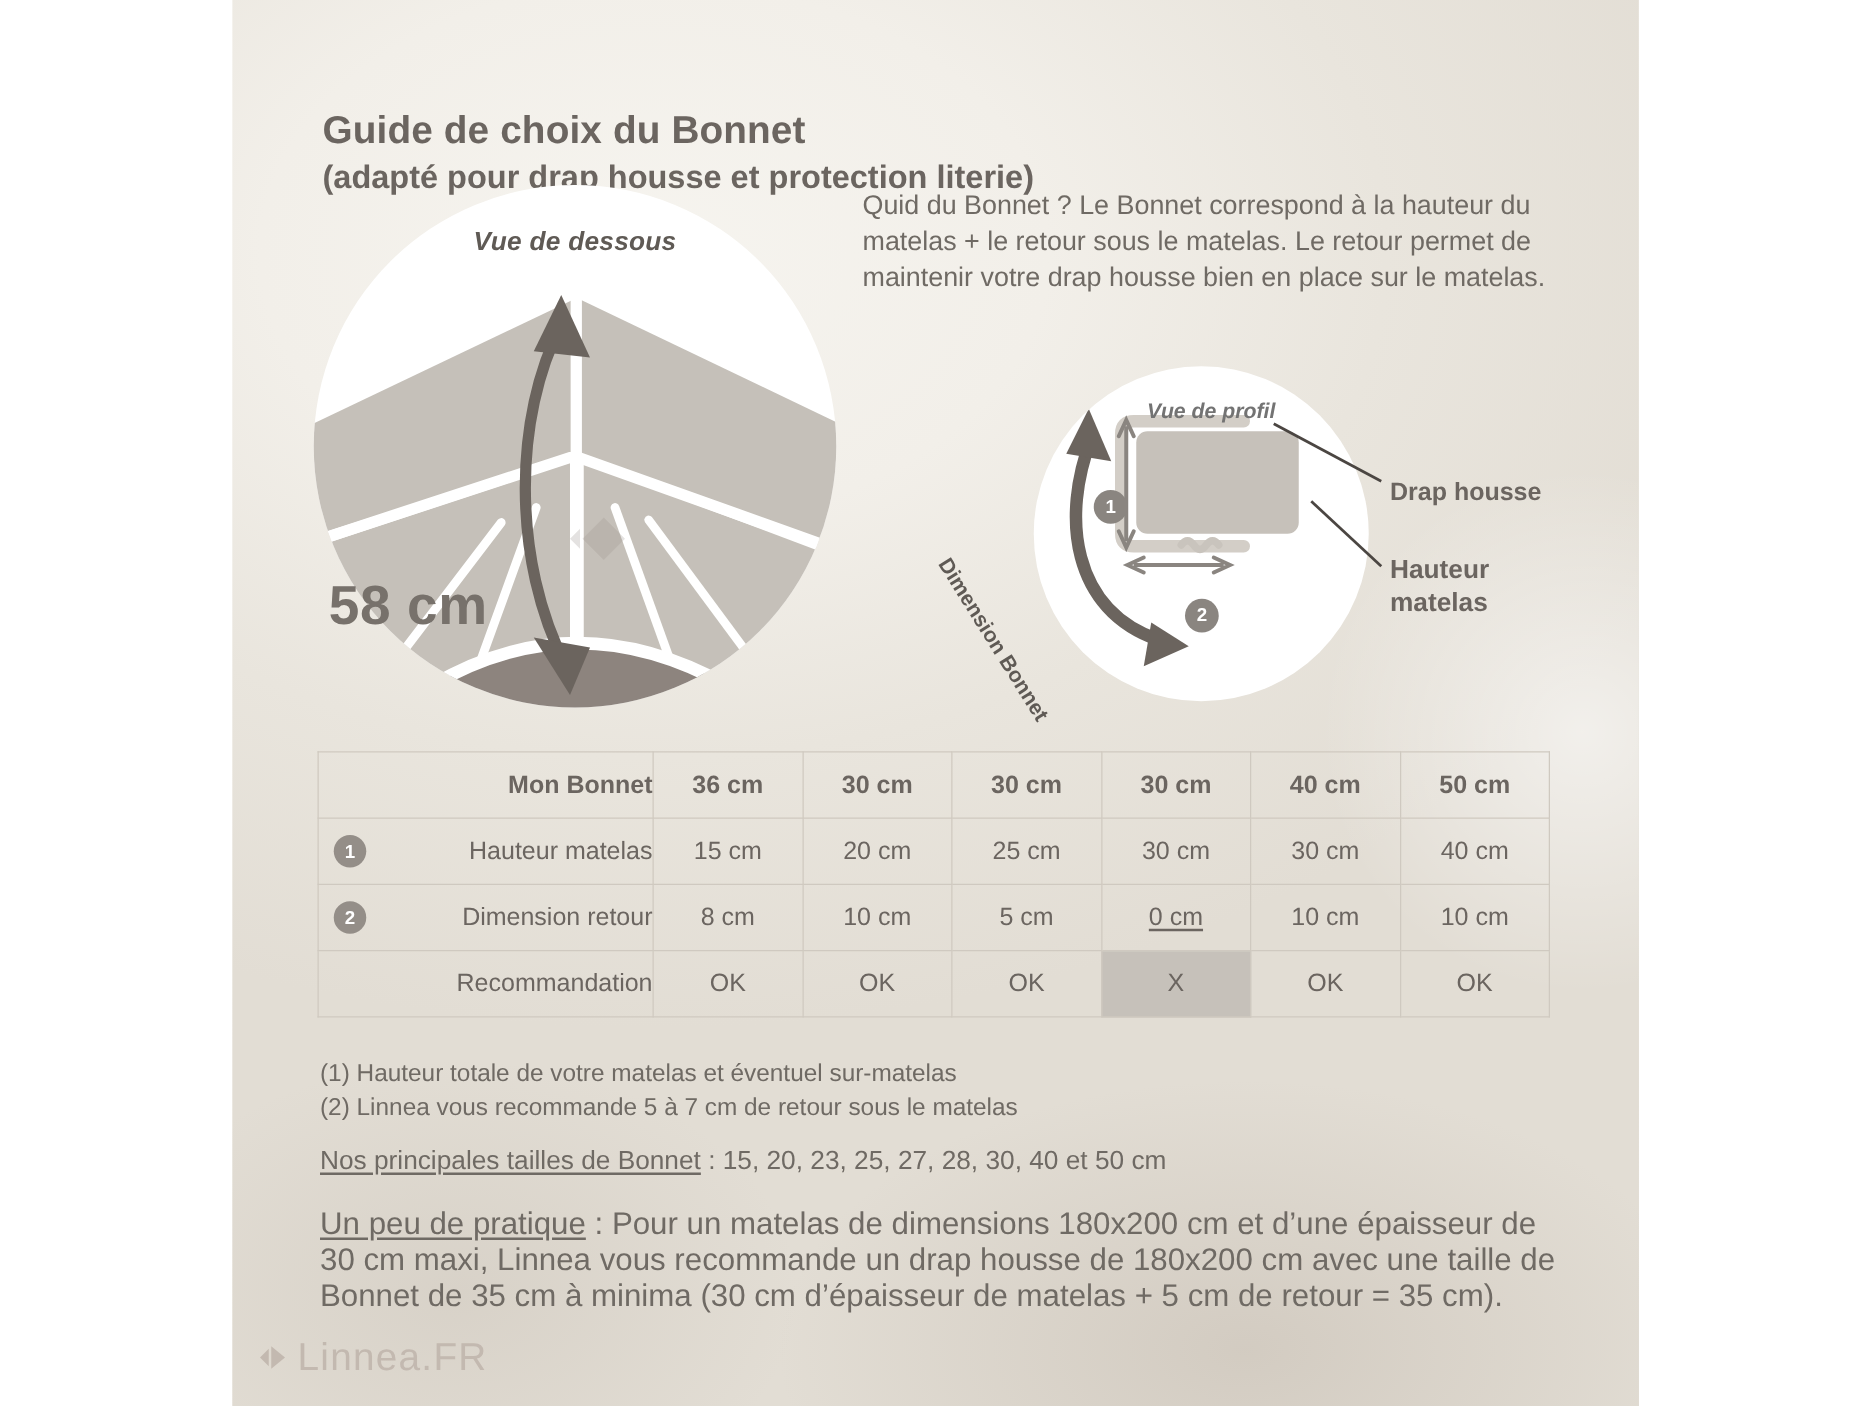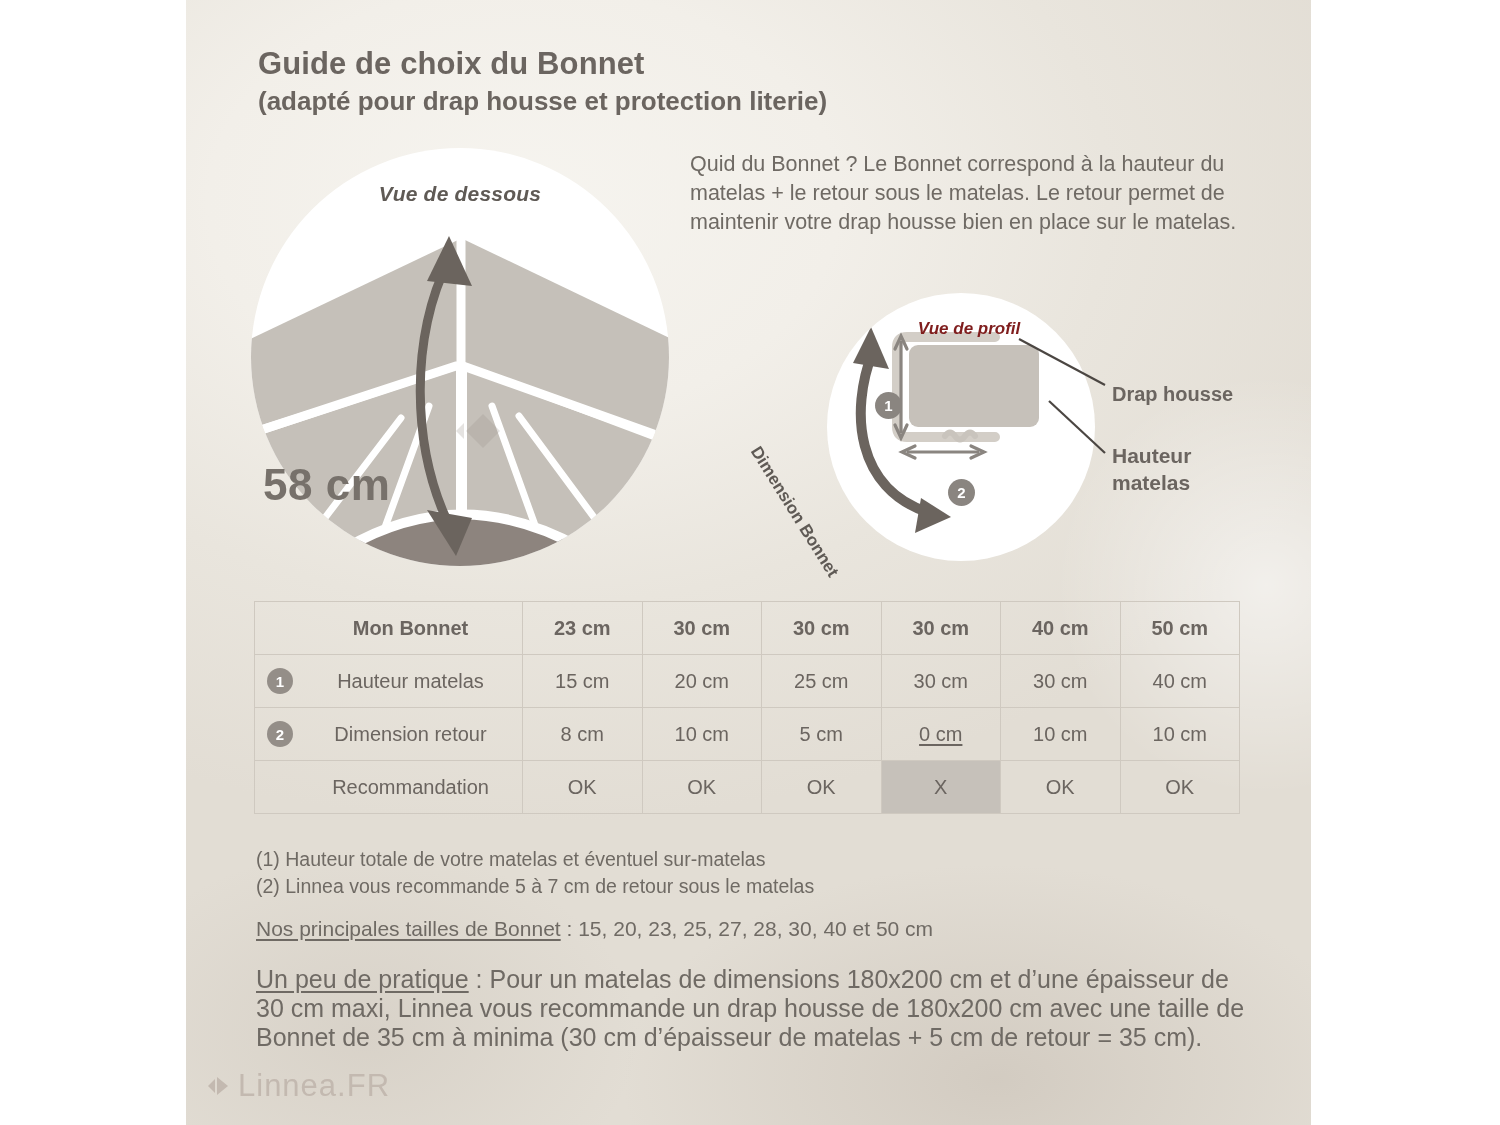--- a/index.html
+++ b/index.html
@@ -27,60 +27,60 @@
     position:absolute; inset:0;
     background:
       radial-gradient(ellipse 520px 300px at 72% 96%, rgba(175,163,150,.30) 0%, rgba(175,163,150,0) 72%),
       radial-gradient(ellipse 380px 260px at 16% 92%, rgba(180,170,158,.22) 0%, rgba(180,170,158,0) 72%),
       radial-gradient(ellipse 300px 300px at 96% 52%, rgba(255,255,255,.55) 0%, rgba(255,255,255,0) 70%);
     pointer-events:none;
   }
 
   
   #title-block { position:absolute; left:258px; top:46px; width:800px; }
-  .title-l1 { font-size: 31px; font-weight: bold; color:#6b6560; letter-spacing:.1px; line-height:1.18;}
+  .title-l1 { font-size: 31px; font-weight: bold; color:#6b6560; letter-spacing:.1px; line-height:1.18;margin-top:40px;}
   .title-l2 { font-size: 26px; font-weight: bold; color:#6b6560; line-height:1.25; margin-top:2px;}
 
   
   #intro { position:absolute; left:690px; top:150px; width:580px;
            font-size:21.5px; line-height:29px; color:#6f6a64; }
 
   
   #circleL { position:absolute; left:251px; top:148px; width:418px; height:418px; }
   #circleL .disc { position:absolute; inset:0; border-radius:50%; background:#ffffff; }
   .vue-label-a { position:absolute; left:0; top:34px; width:100%; text-align:center;
      font-size:21px; font-style:italic; color:#5f5a55; font-weight:600; letter-spacing:.2px;}
   .cm35 { position:absolute; left:12px; top:312px; font-size:44px; font-weight:bold;
      color:#77716b; letter-spacing:.5px; }
 
   
   #circleR { position:absolute; left:827px; top:293px; width:268px; height:268px; }
   #circleR .disc { position:absolute; inset:0; border-radius:50%; background:#ffffff; }
   .vue-label-b { position:absolute; left:52px; top:26px; width:180px; text-align:center;
-     font-size:17px; font-style:italic; color:#7f1d1d; font-weight:600;}
+     font-size:17px; font-style:italic; color:#737373; font-weight:600;}
   #dimbonnet {
      position:absolute; left:-64px; top:150px; width:230px;
      font-size:17px; font-weight:bold; color:#5f5a55;
      transform: rotate(58deg); transform-origin: 0 0; white-space:nowrap;}
   .badge-num {
      position:absolute; width:27px; height:27px; border-radius:50%;
      background:#8a8580; color:#fff; font-size:15px; font-weight:bold;
      display:flex; align-items:center; justify-content:center; }
   #badge1 { left:48px; top:99px; }
   #badge2 { left:121px; top:186px; }
 
   #lbl-drap { position:absolute; left:1112px; top:383px; font-size:20px; font-weight:bold; color:#6b6560;}
   #lbl-haut { position:absolute; left:1112px; top:442px; font-size:21px; font-weight:bold; color:#6b6560; line-height:27px;}
 
   
   #tbl { position:absolute; left:254px; top:601px; width:986px;
          border-collapse:collapse; font-size:20px; color:#6b6560; }
   #tbl td { border:1px solid #cfc9c0; height:53px; text-align:center; vertical-align:middle; }
   #tbl tr:first-child td { font-weight:bold; }
-  #tbl td.rowhead { text-align:center; padding-left:44px; width:268px; position:relative; }
+  #tbl td.rowhead { text-align:right; padding-left:44px; width:268px; position:relative; }
   #tbl td.rowhead.plain { padding-left:44px; }
   #tbl td.rowhead .tb { position:absolute; left:12px; top:50%; margin-top:-13px;
         width:26px; height:26px; border-radius:50%; background:#948e88; color:#fff;
         font-size:15px; font-weight:bold; display:flex; align-items:center; justify-content:center;}
   #tbl td.hl { background:#c6c1ba; }
   #tbl td .ul { text-decoration:underline; text-underline-offset:3px; }
 
   
   #notes { position:absolute; left:256px; top:846px; font-size:19.5px; line-height:27px; color:#6f6a64;}
   #sizes { position:absolute; left:256px; top:917px; font-size:21px; color:#6f6a64;}
@@ -203,21 +203,21 @@
   <div id="lbl-drap">Drap housse</div>
   <div id="lbl-haut">
     <div>Hauteur</div>
     <div>matelas</div>
   </div>
 
   <table id="tbl">
     <tbody id="tbl-body">
         <tr>
           <td class="rowhead plain"><span>Mon Bonnet</span></td>
-          <td>23 cm</td>
+          <td>36 cm</td>
           <td>30 cm</td>
           <td>30 cm</td>
           <td>30 cm</td>
           <td>40 cm</td>
           <td>50 cm</td>
         </tr>
         <tr>
           <td class="rowhead"><span class="tb">1</span><span>Hauteur matelas</span></td>
           <td>15 cm</td>
           <td>20 cm</td>

